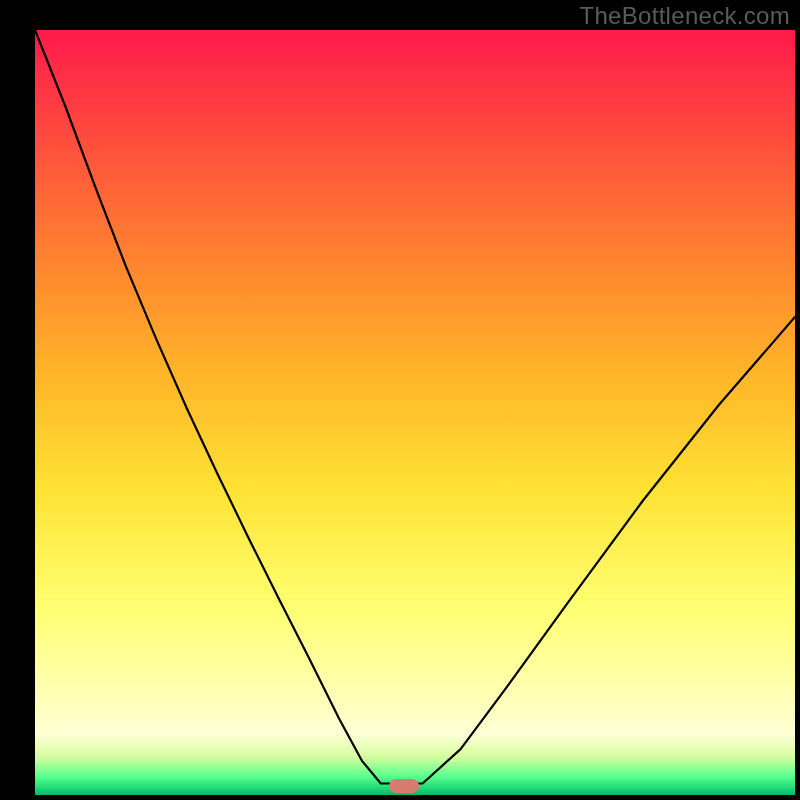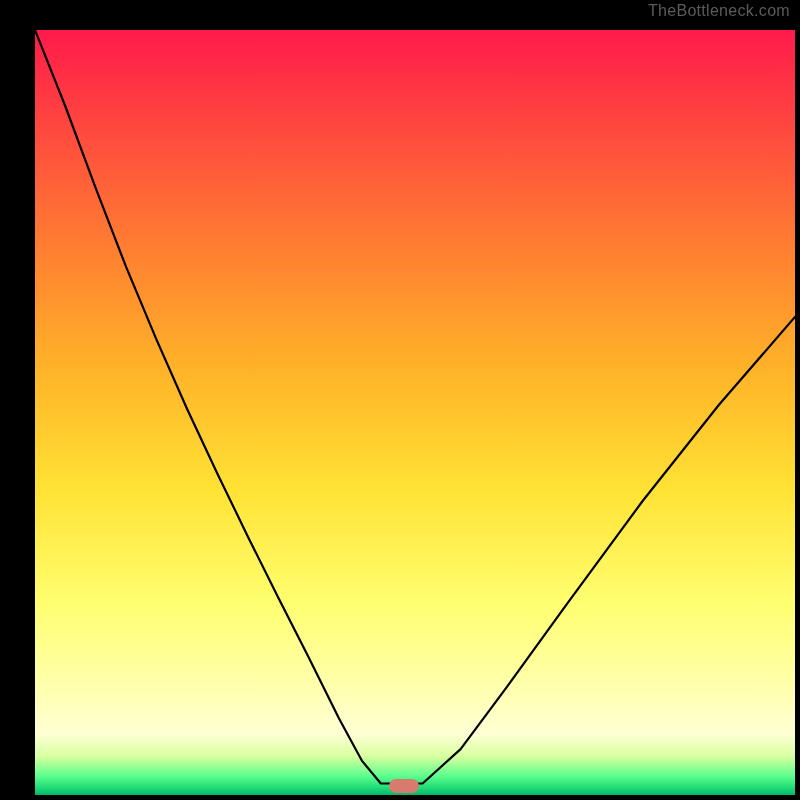--- a/index.html
+++ b/index.html
@@ -16,21 +16,21 @@
     width: 800px;
     height: 800px;
     background: #000;
   }
   .watermark {
     position: absolute;
     top: 2px;
     right: 10px;
     color: #5b5b5b;
     font-family: Arial, Helvetica, sans-serif;
-    font-size: 16px;
+    font-size: 24px;
     letter-spacing: 0.3px;
     z-index: 10;
   }
   .plot {
     position: absolute;
     left: 35px;
     top: 30px;
     width: 760px;
     height: 765px;
   }

